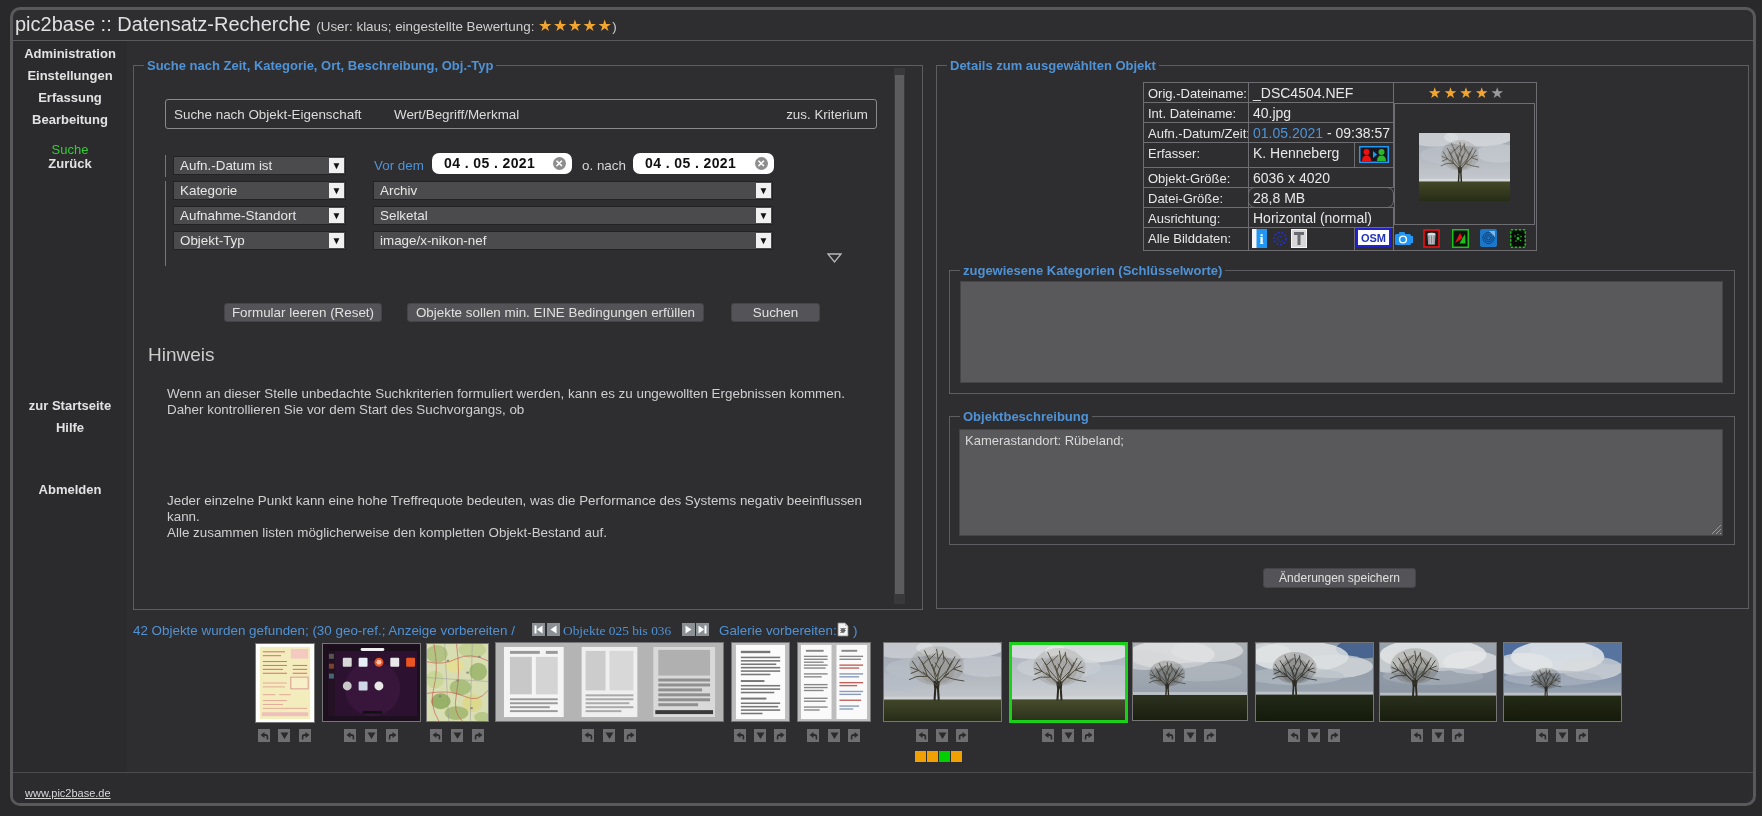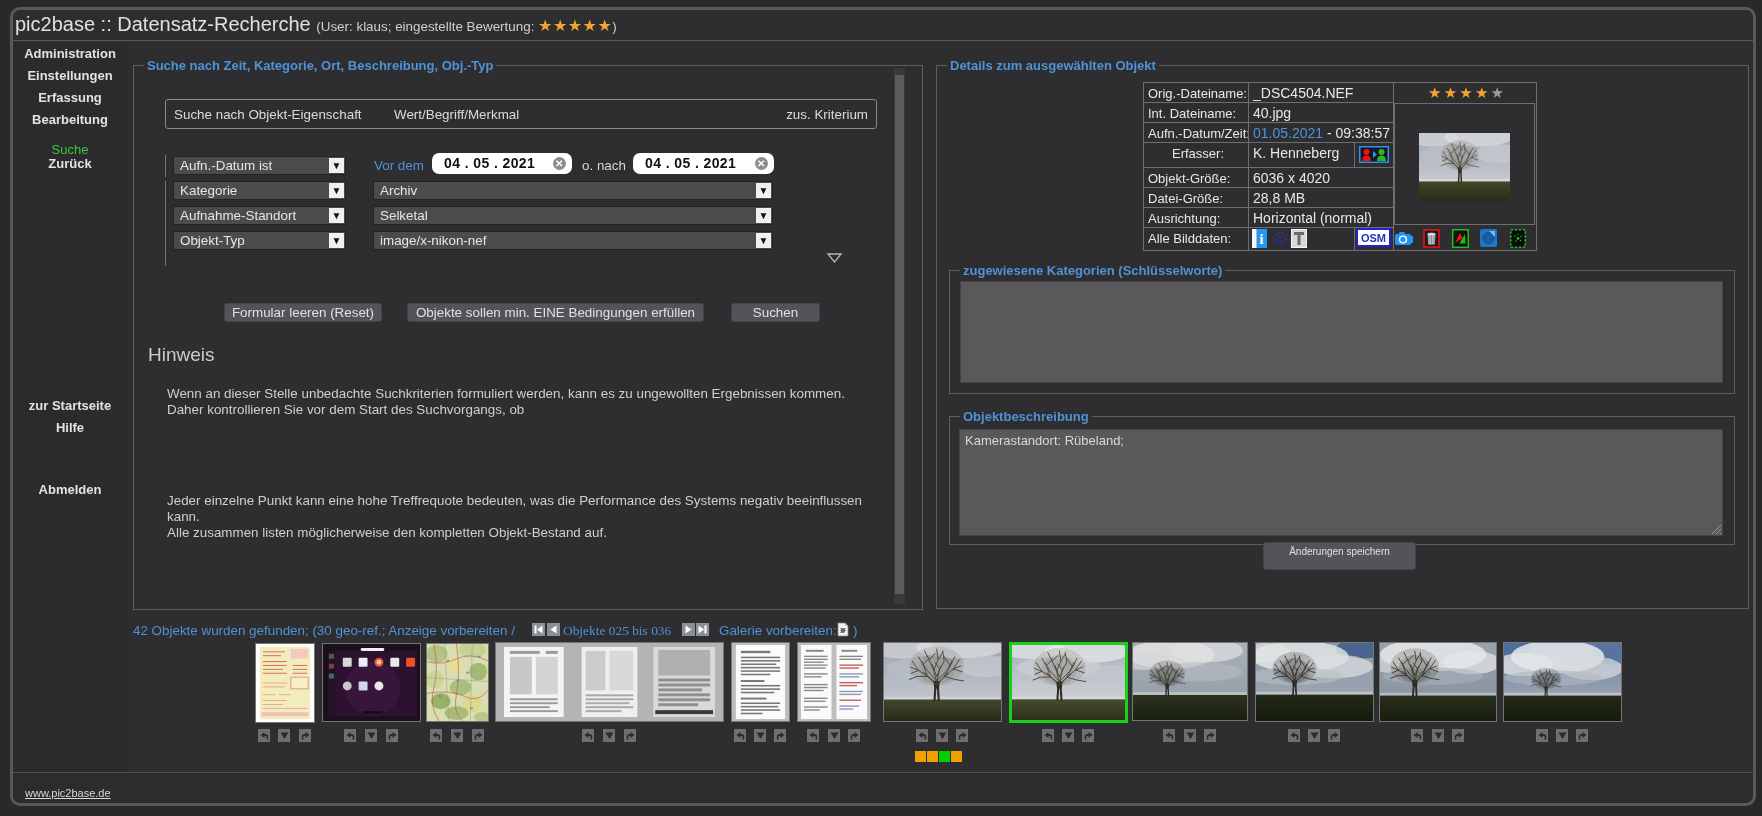--- a/index.html
+++ b/index.html
@@ -113,27 +113,27 @@
     <span class="legend">Details zum ausgewählten Objekt</span>
   </div>
 
 <div class="abs" style="left:1143px;top:82px;width:394px;height:169px;border:1px solid #6e6d71;"></div>
 <div class="abs cell" style="left:1143px;top:82px;width:106px;height:21px;">Orig.-Dateiname:</div>
 <div class="abs cell v" style="left:1248px;top:82px;width:146px;height:21px;">_DSC4504.NEF</div>
 <div class="abs cell" style="left:1143px;top:102px;width:106px;height:21px;">Int. Dateiname:</div>
 <div class="abs cell v" style="left:1248px;top:102px;width:146px;height:21px;">40.jpg</div>
 <div class="abs cell" style="left:1143px;top:122px;width:106px;height:21px;">Aufn.-Datum/Zeit:</div>
 <div class="abs cell v" style="left:1248px;top:122px;width:146px;height:21px;"><span class="blue">01.05.2021</span> - 09:38:57</div>
-<div class="abs cell" style="left:1143px;top:142px;width:106px;height:26px;text-align:center;">Erfasser:</div>
+<div class="abs cell" style="left:1143px;top:142px;width:106px;height:26px;">Erfasser:</div>
 <div class="abs cell v" style="left:1248px;top:142px;width:107px;height:26px;">K. Henneberg</div>
 <div class="abs cell" style="left:1354px;top:142px;width:40px;height:26px;"></div>
 <div class="abs cell" style="left:1143px;top:167px;width:106px;height:21px;">Objekt-Größe:</div>
 <div class="abs cell v" style="left:1248px;top:167px;width:146px;height:21px;">6036 x 4020</div>
 <div class="abs cell" style="left:1143px;top:187px;width:106px;height:21px;">Datei-Größe:</div>
-<div class="abs cell v" style="left:1248px;top:187px;width:146px;height:21px;">28,8 MB</div>
+<div class="abs cell v" style="left:1248px;top:187px;width:146px;height:21px;border-radius:7px;">28,8 MB</div>
 <div class="abs cell" style="left:1143px;top:207px;width:106px;height:21px;">Ausrichtung:</div>
 <div class="abs cell v" style="left:1248px;top:207px;width:146px;height:21px;">Horizontal (normal)</div>
 <div class="abs cell" style="left:1143px;top:227px;width:106px;height:24px;">Alle Bilddaten:</div>
 <div class="abs cell v" style="left:1248px;top:227px;width:107px;height:24px;"></div>
 <div class="abs cell" style="left:1354px;top:227px;width:40px;height:24px;"></div>
 
 <div class="abs" style="left:1428px;top:84px;font-size:15px;letter-spacing:2.2px;color:#f2a630;white-space:nowrap;">★★★★<span style="color:#9a9a9a;">★</span></div>
 
 <div class="abs" style="left:1394px;top:103px;width:141px;height:122px;border:1px solid #6e6d71;"></div>
 <div class="abs" style="left:1419px;top:133px;line-height:0;"><svg width="91" height="68" viewBox="0 0 120 80" preserveAspectRatio="none">
@@ -240,21 +240,21 @@
   </div>
 <div class="abs ta" style="left:959px;top:429px;width:764px;height:107px;">Kamerastandort: Rübeland;</div>
 <svg class="abs" style="left:1711px;top:524px;" width="11" height="11">
     <g stroke="#9a9a9c" stroke-width="1">
       <line x1="10" y1="1" x2="1" y2="10"></line>
       <line x1="10" y1="5" x2="5" y2="10"></line>
       <line x1="10" y1="9" x2="9" y2="10"></line>
     </g>
   </svg>
 
-<div class="abs btn" style="left:1263px;top:542px;width:153px;height:28px;line-height:18px;font-size:10px;">Änderungen speichern</div>
+<div class="abs btn" style="left:1263px;top:568px;width:153px;height:20px;line-height:18px;font-size:12px;">Änderungen speichern</div>
 
 <div class="abs statustxt" style="left:133px;top:623px;">42 Objekte wurden gefunden; (30 geo-ref.; Anzeige vorbereiten /</div>
 <div class="abs" style="left:532px;top:623px;line-height:0;"><svg width="13" height="13" viewBox="0 0 13 13">
       <rect width="13" height="13" fill="#8b9095"></rect>
       <rect x="2.5" y="2.5" width="2" height="8" fill="#fff"></rect>
       <polygon points="10.5,2.5 10.5,10.5 5,6.5" fill="#fff"></polygon>
     </svg></div>
 <div class="abs" style="left:547px;top:623px;line-height:0;"><svg width="13" height="13" viewBox="0 0 13 13">
       <rect width="13" height="13" fill="#8b9095"></rect>
       <polygon points="9.5,2.5 9.5,10.5 3.5,6.5" fill="#fff"></polygon>

